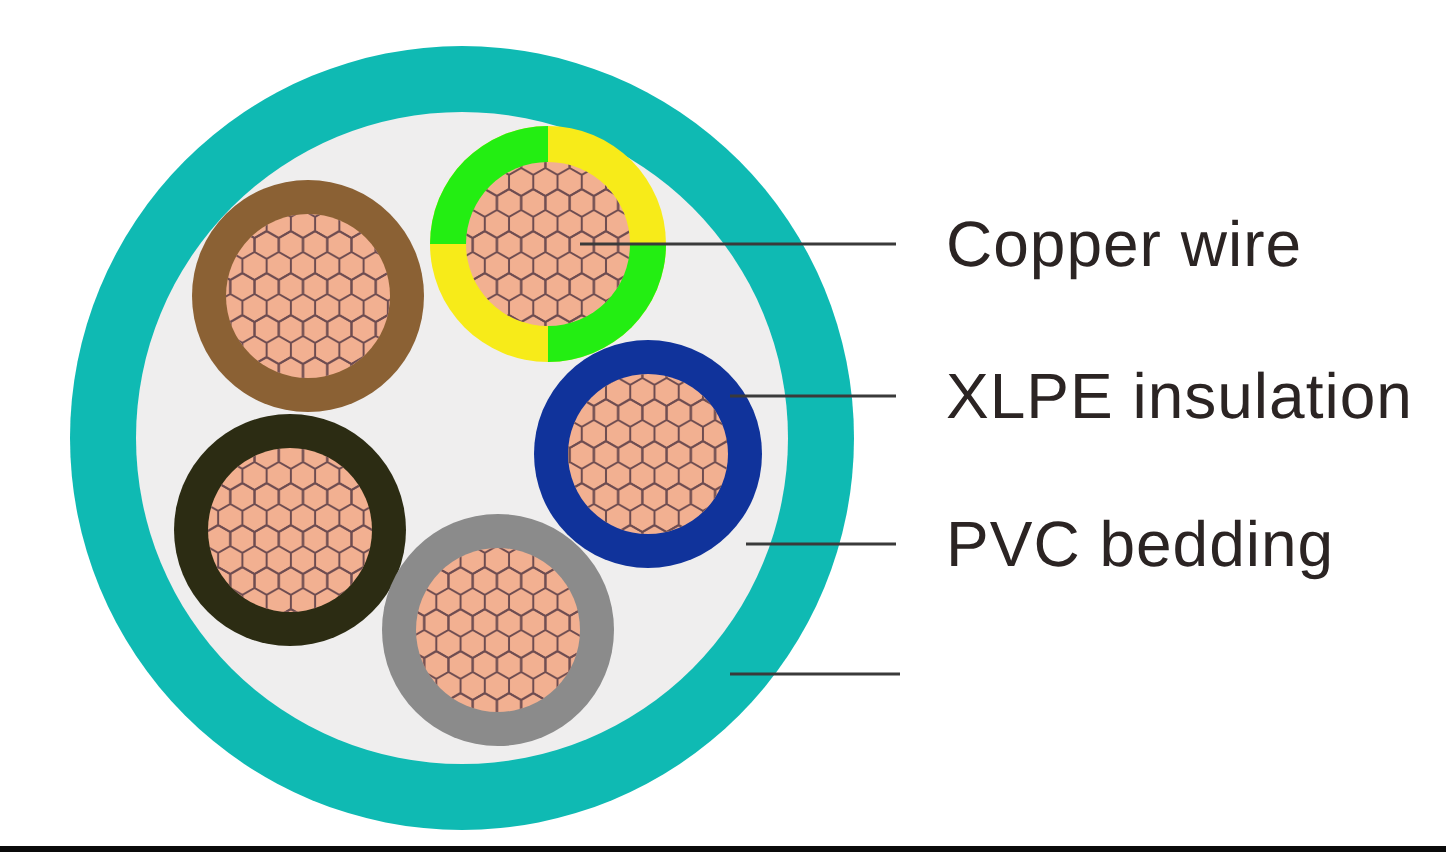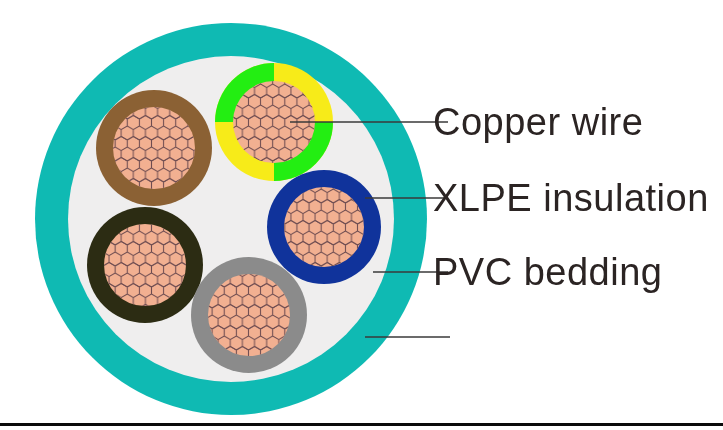--- a/index.html
+++ b/index.html
@@ -15,22 +15,22 @@
     background: #ffffff;
     overflow: hidden;
   }
   .diagram-svg {
     position: absolute;
     left: 0;
     top: 0;
   }
   .label {
     position: absolute;
-    left: 433px;
-    font-size: 38px;
+    left: 473px;
+    font-size: 32px;
     line-height: 36px;
     letter-spacing: 0.5px;
     color: #2b2423;
     white-space: nowrap;
   }
   .label-1 { top: 104px; }
   .label-2 { top: 180px; }
   .label-3 { top: 254px; }
   .label-4 { top: 319px; }
   .bottom-rule {

